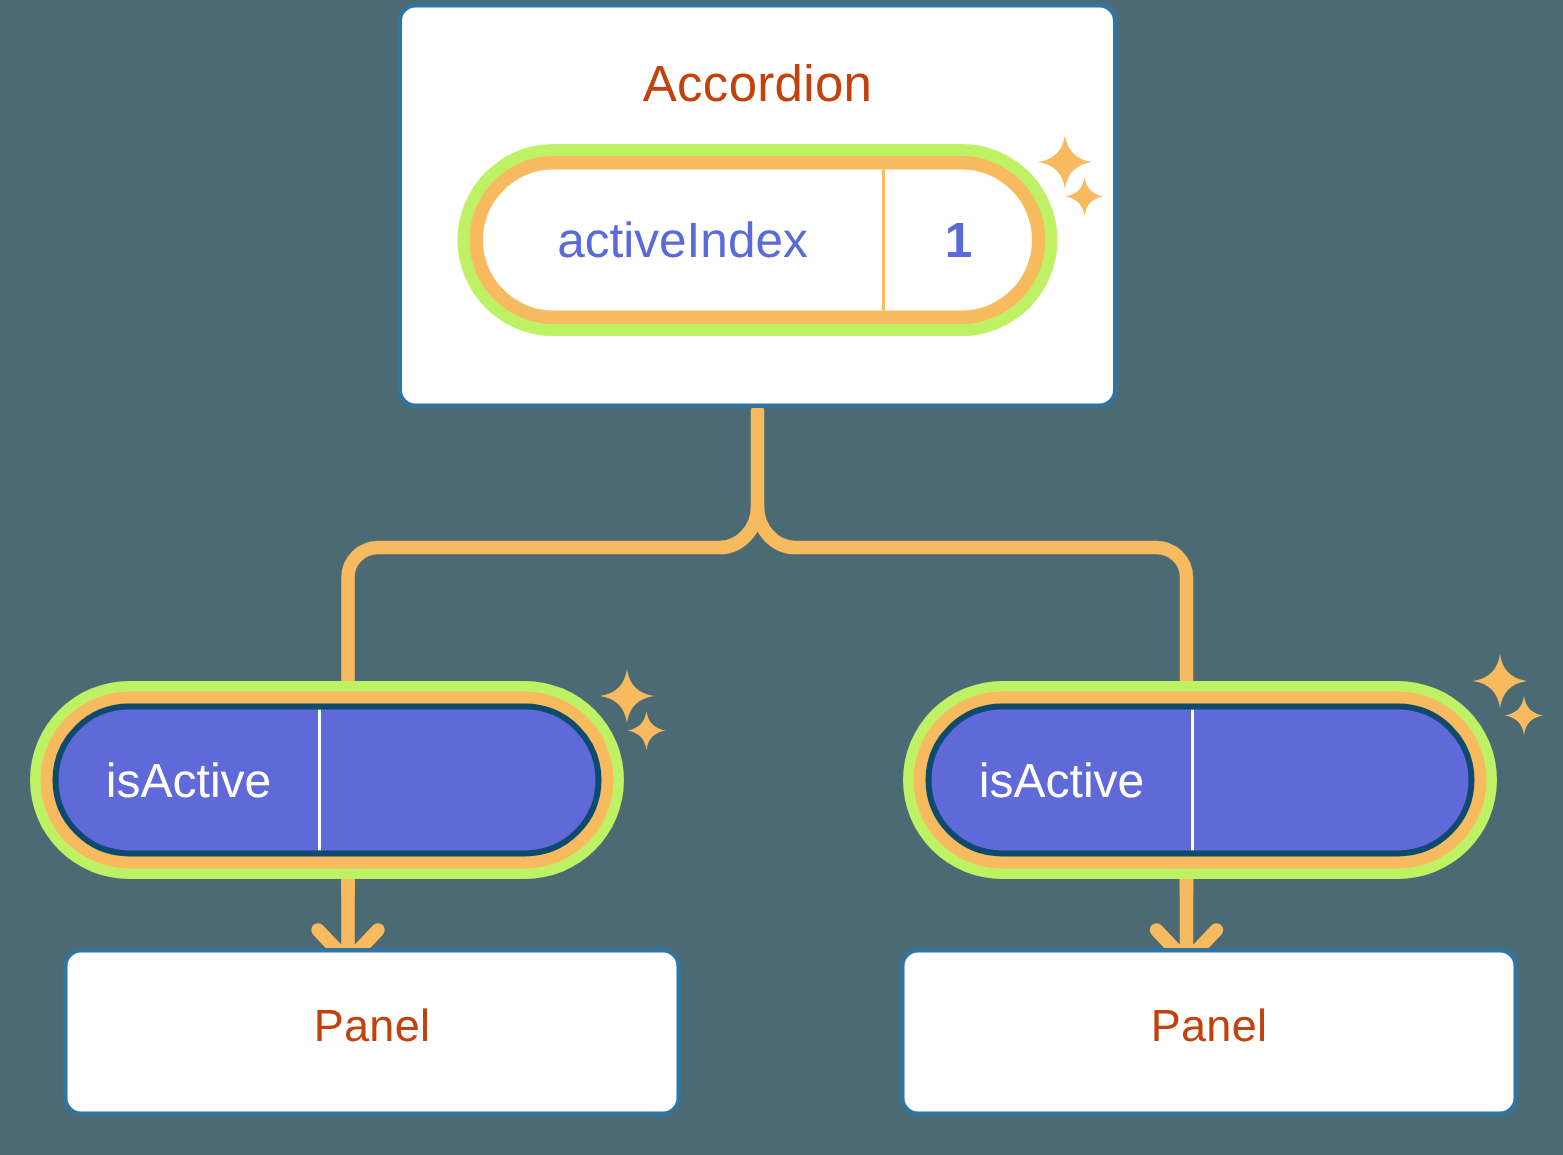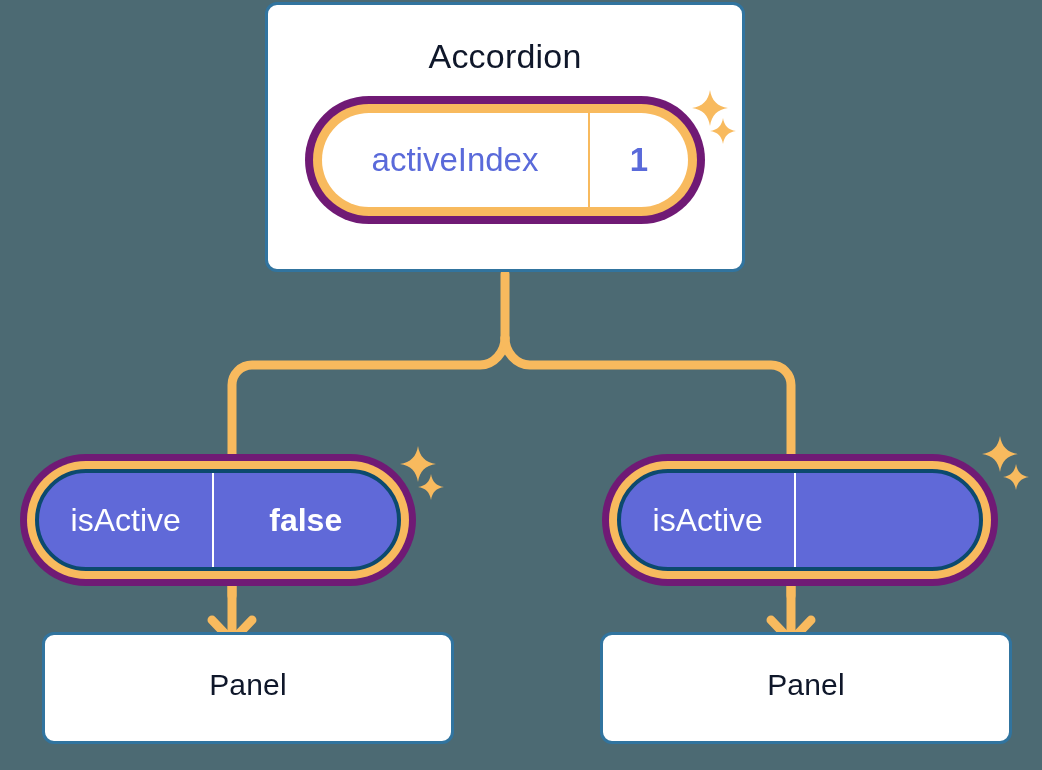--- a/index.html
+++ b/index.html
@@ -39,21 +39,21 @@
     border: 3px solid #31749f;
     border-radius: 12px;
     box-sizing: border-box;
   }
 
   .card-title {
     position: absolute;
     left: 0;
     width: 100%;
     text-align: center;
-    color: #0f172a;
+    color: #c2410c;
     font-weight: 400;
     letter-spacing: 0.2px;
   }
 
   
   #root-card {
     left: 265px;
     top: 2px;
     width: 480px;
     height: 270px;
@@ -73,21 +73,21 @@
   #panel-right { left: 600px; }
   .panel-card .card-title {
     top: 33px;
     font-size: 30px;
   }
 
   
   .pill-wrap {
     position: absolute;
     border-radius: 999px;
-    background: #701a75;           
+    background: #bef264;           
     box-sizing: border-box;
     display: flex;
     align-items: center;
     justify-content: center;
   }
   .pill-ring {
     border-radius: 999px;
     background: #f8ba5e;           
     box-sizing: border-box;
     display: flex;
@@ -217,21 +217,20 @@
   <div class="sparkle" style="left:710px; top:118px;">
     <svg width="26" height="26" viewBox="0 0 36 36" aria-hidden="true">
       <path d="M18 0 C19.6 10.6 25.4 16.4 36 18 C25.4 19.6 19.6 25.4 18 36 C16.4 25.4 10.6 19.6 0 18 C10.6 16.4 16.4 10.6 18 0 Z" fill="#f8ba5e"></path>
     </svg>
   </div>
 
   <div class="pill-wrap pill-child" id="pill-left">
     <div class="pill-ring">
       <div class="pill-body">
         <div class="pill-key">isActive</div>
-        <div class="pill-val">false</div>
       </div>
     </div>
   </div>
 
   <div class="sparkle" style="left:400px; top:446px;">
     <svg width="36" height="36" viewBox="0 0 36 36" aria-hidden="true">
       <path d="M18 0 C19.6 10.6 25.4 16.4 36 18 C25.4 19.6 19.6 25.4 18 36 C16.4 25.4 10.6 19.6 0 18 C10.6 16.4 16.4 10.6 18 0 Z" fill="#f8ba5e"></path>
     </svg>
   </div>
   <div class="sparkle" style="left:418px; top:474px;">

